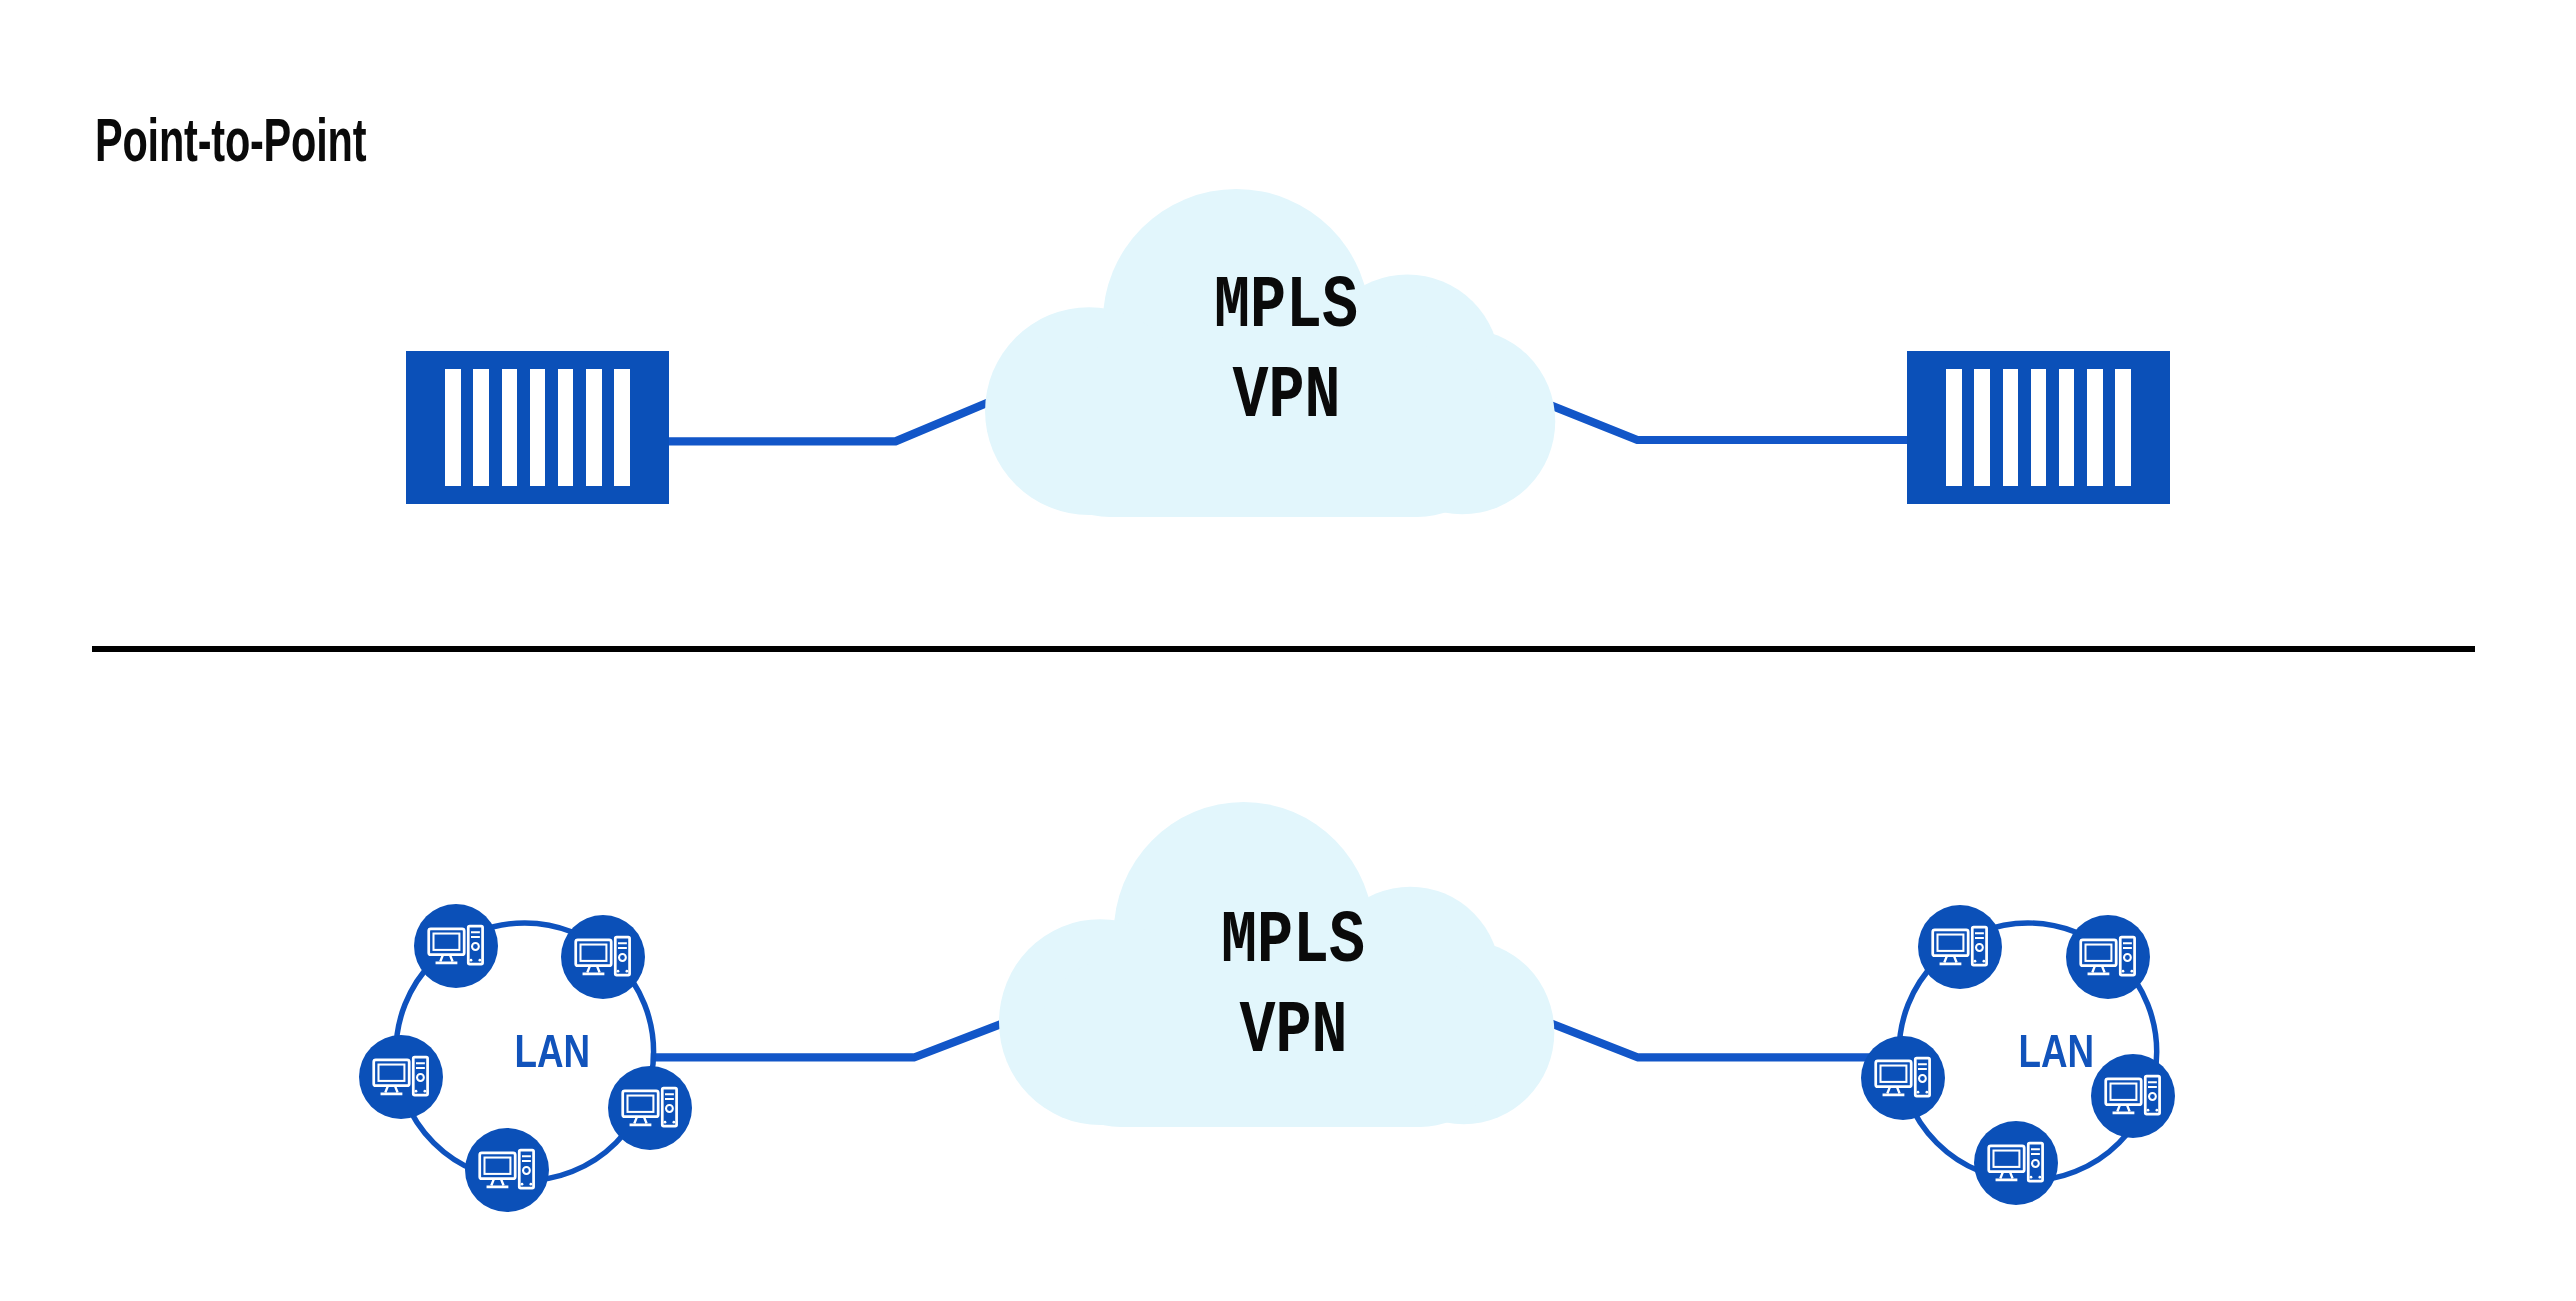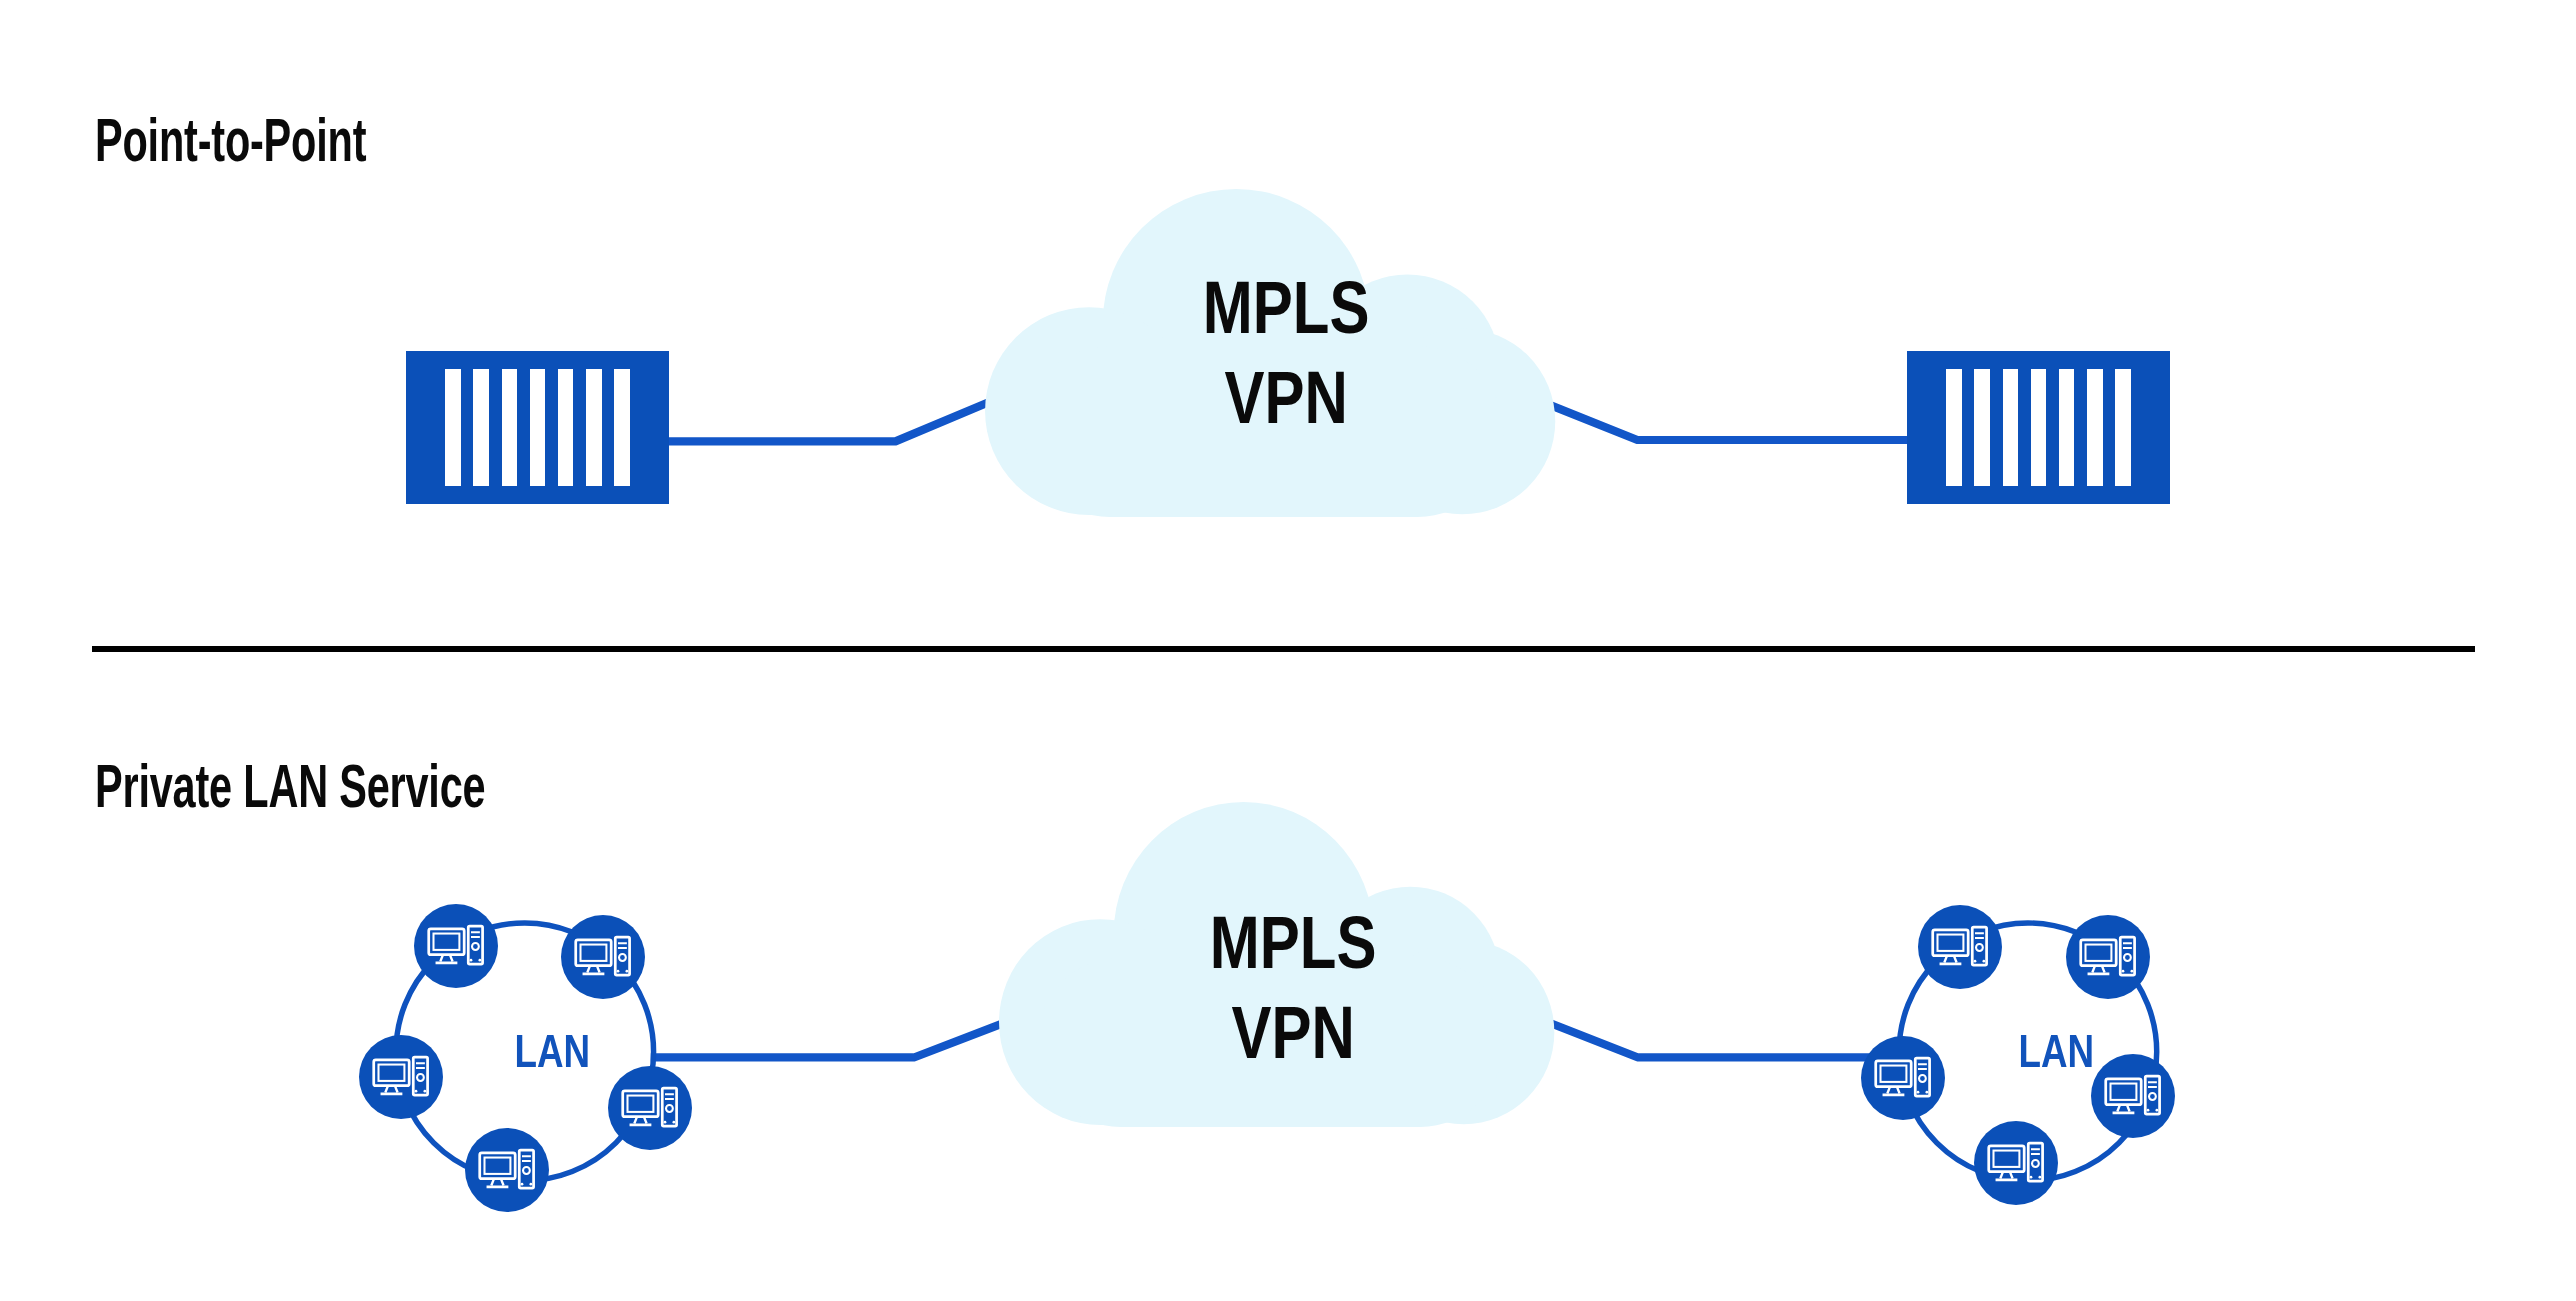--- a/index.html
+++ b/index.html
@@ -19,21 +19,21 @@
   .divider{position:absolute;left:92px;top:646px;width:2383px;height:6.2px;background:#000000;}
   
   #wires{position:absolute;left:0;top:0;width:2576px;height:1302px;}
   .wire{fill:none;stroke:#1256C8;stroke-width:12;stroke-linejoin:round;}
   .ring{fill:none;stroke:#0E52BE;stroke-width:8;}
   
   .cloud{position:absolute;}
   .cloud svg.cloud-shape{position:absolute;left:0;top:0;width:100%;height:100%;}
   .cloud-fill{fill:#E2F6FC;}
   .cloud-text{position:absolute;left:0;right:0;text-align:center;}
-  .cloud-line{height:90px;line-height:90px;font-size:75px;font-weight:bold;color:#0A0A0A;}
+  .cloud-line{height:90px;line-height:90px;font-size:75px;font-weight:bold;color:#0A0A0A;font-family:Liberation Mono, monospace;}
   .cloud-line span{display:inline-block;transform:scaleX(0.8);}
   .cloud-sub{height:55px;line-height:55px;font-size:46px;font-weight:bold;color:#F9501A;margin-top:-2.7px;}
   .cloud-sub span{display:inline-block;transform:scaleX(0.8);letter-spacing:0.7px;}
   #cloud-top{left:983px;top:189px;width:575px;height:328px;}
   #cloud-top .cloud-text{top:73px;padding-left:31.5px;}
   #cloud-bottom{left:997px;top:802px;width:560px;height:325px;}
   #cloud-bottom .cloud-text{top:95px;padding-left:33px;}
   
   .device{
     position:absolute;width:263px;height:153px;background:#0B50B8;
@@ -99,23 +99,20 @@
     <path class="wire" d="M2250,586 L2390,642 L2790,642"></path>
     <path class="wire" d="M950,1543 L1335,1543 L1478,1488"></path>
     <path class="wire" d="M2255,1490 L2390,1543 L2740,1543"></path>
     <circle class="ring" cx="766" cy="1535" r="188"></circle>
     <circle class="ring" cx="2960" cy="1535" r="188"></circle>
   </svg>
 
   <div class="section-title" id="title-top">
     <span>Point-to-Point</span>
   </div>
-  <div class="section-title" id="title-bottom">
-    <span>Private LAN Service</span>
-  </div>
 
   <div class="divider"></div>
 
   <div class="cloud" id="cloud-top">
     <svg class="cloud-shape" viewBox="0 0 840 480" preserveAspectRatio="none">
       <use href="#cloud-shape"></use>
     </svg>
     <div class="cloud-text">
       <div class="cloud-line"><span>MPLS</span></div>
       <div class="cloud-line"><span>VPN</span></div>

